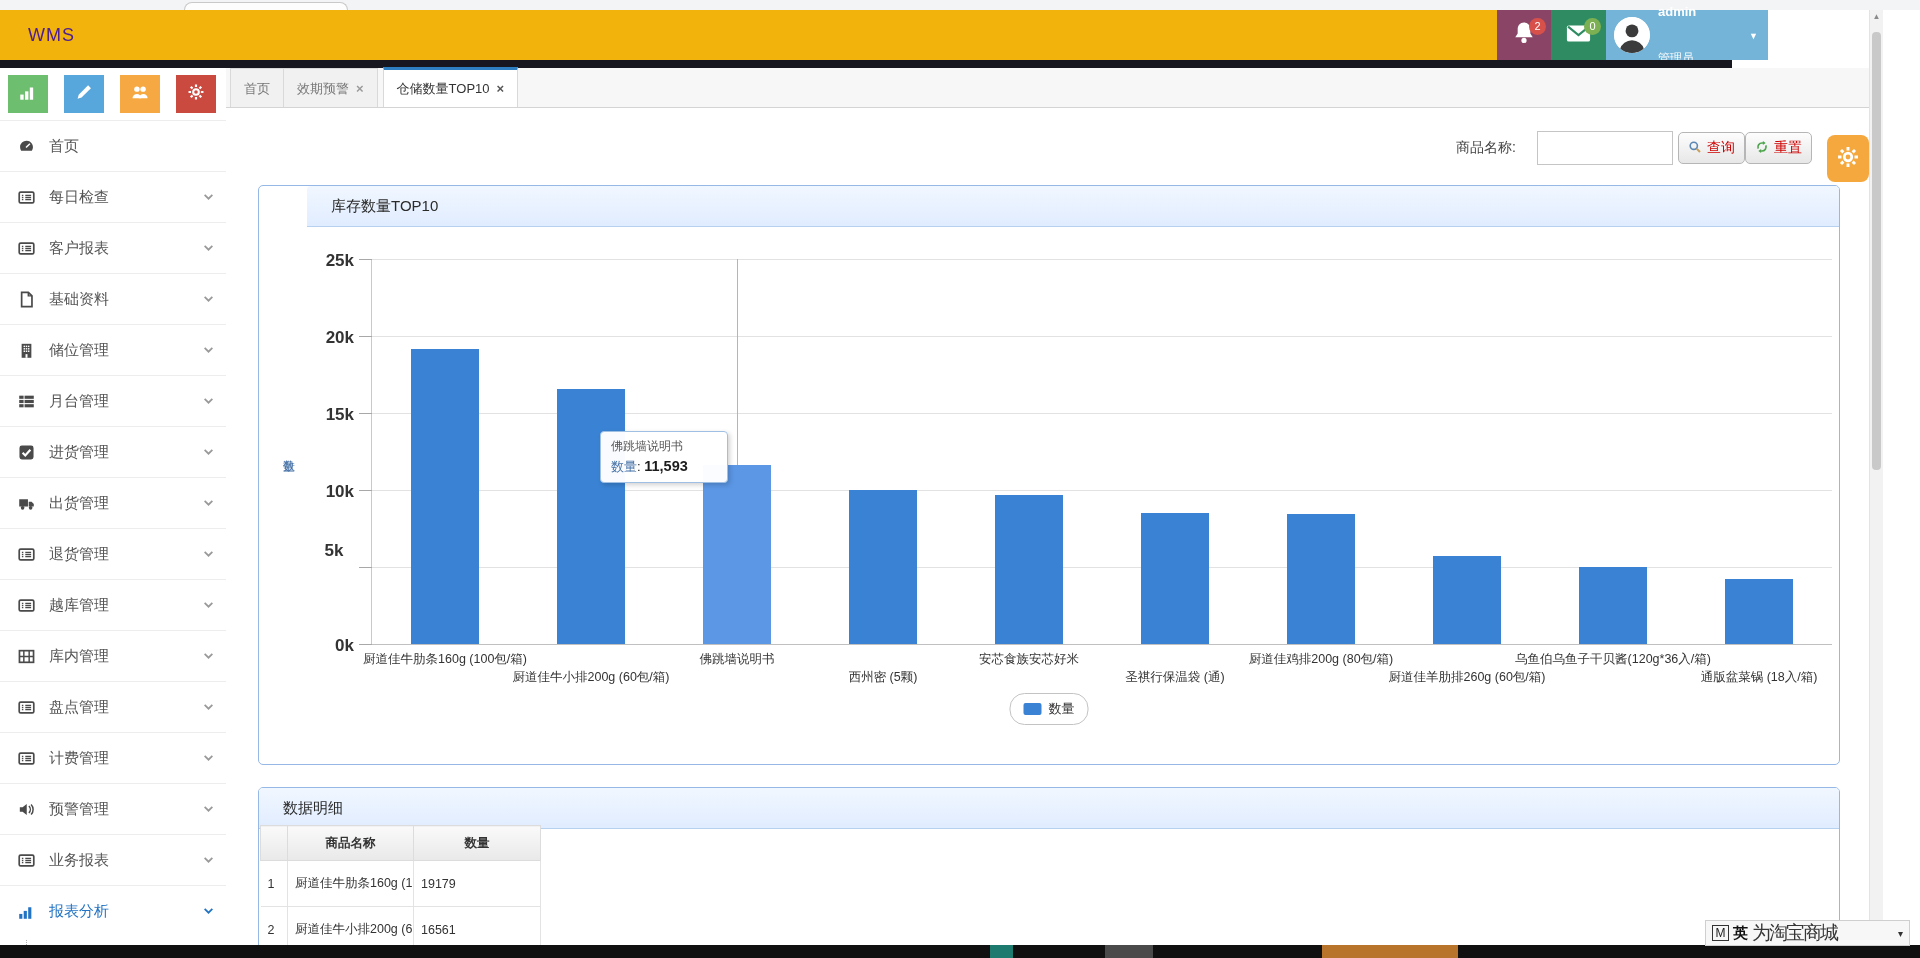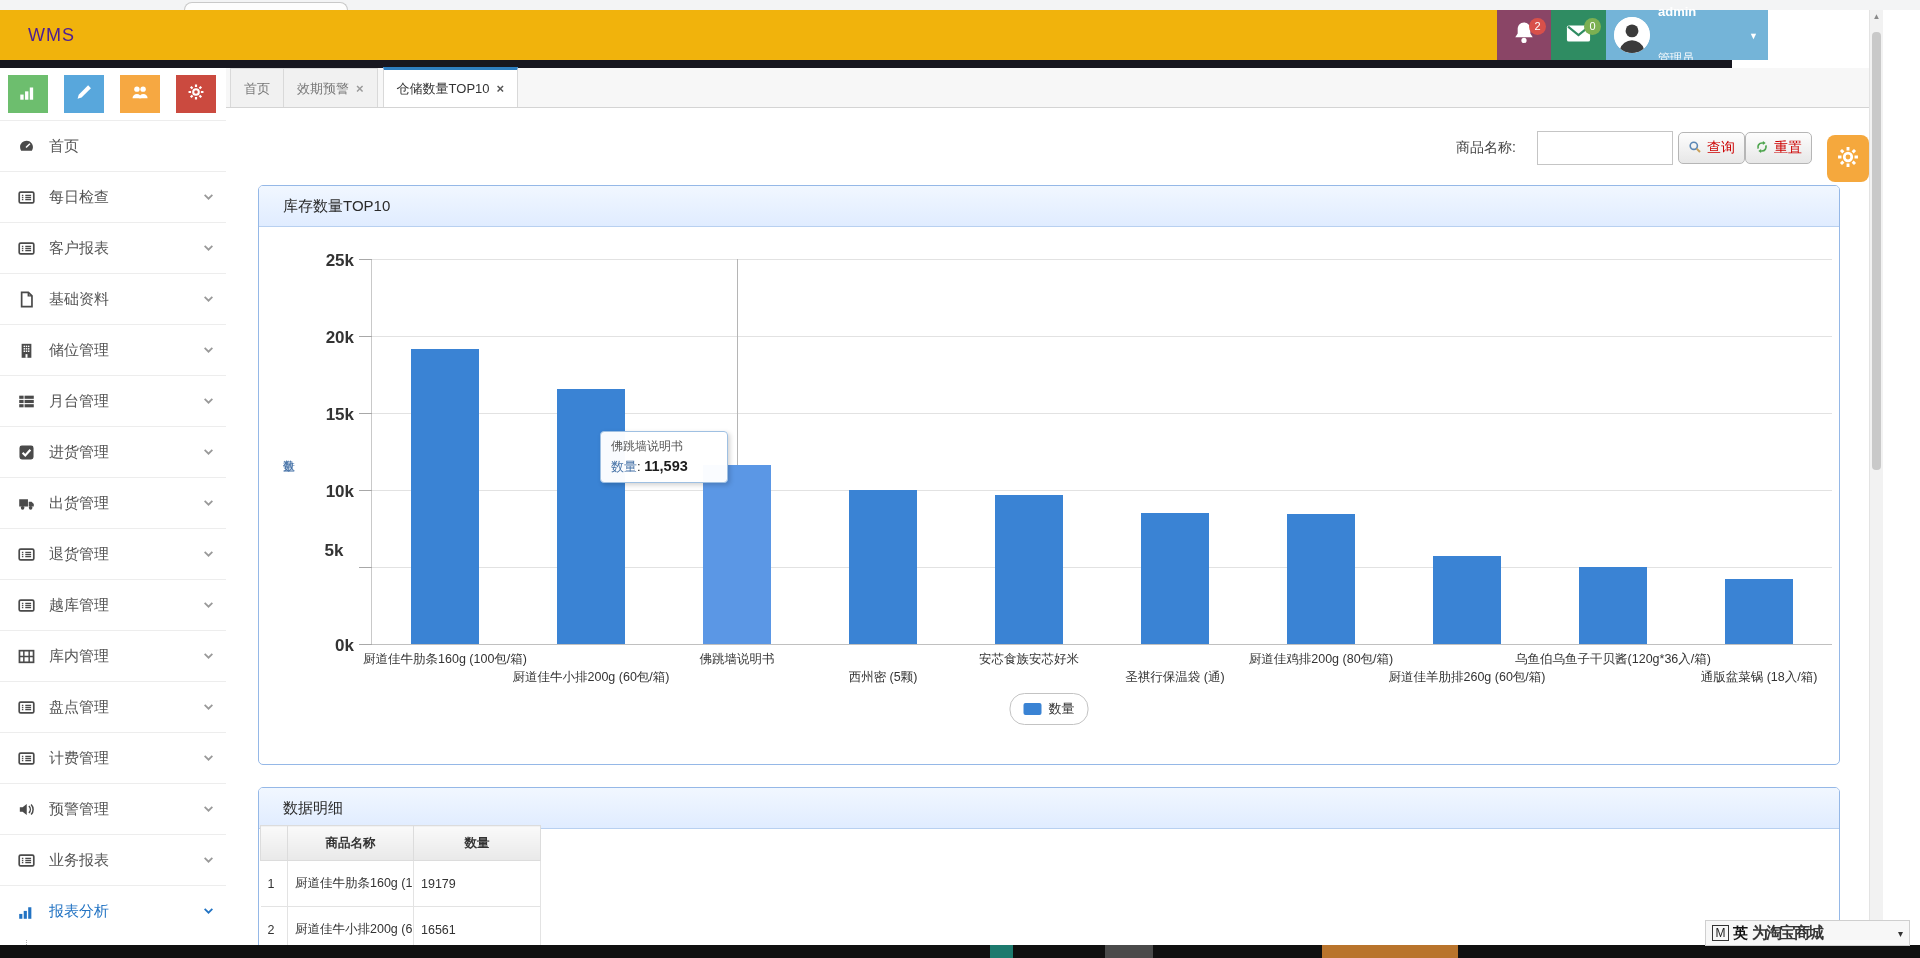--- a/index.html
+++ b/index.html
@@ -57,21 +57,21 @@
   .search-label{left:1230px;top:71px;font-size:14px;color:#444;}
   .search-input{left:1311px;top:63px;width:122px;height:32px;border:1px solid #c5c5c5;font-size:13px;padding:0 6px;}
   .mini-btn{top:64px;height:32px;display:inline-flex;align-items:center;gap:5px;padding:0 9px;border:1px solid #b6b6b6;border-radius:5px;background:linear-gradient(#fdfdfd,#e7e7e7);font-size:14px;color:#c00;cursor:pointer;box-sizing:border-box;}
   .btn-query{left:1452px;}
   .btn-reset{left:1519px;}
   .gear-btn{left:1601px;top:67px;width:42px;height:47px;background:#f5a83d;border-radius:8px;display:flex;align-items:center;justify-content:center;color:#fff;cursor:pointer;}
 
   
   .panel{border:1px solid #95b8e7;border-radius:5px;background:#fff;box-sizing:border-box;}
   .panel-header{height:40px;line-height:40px;background:linear-gradient(#f1f7ff,#e0ecff);border-bottom:1px solid #b8d0f0;border-radius:4px 4px 0 0;padding-left:24px;font-size:15px;color:#2b2b2b;}
-  .chart-panel{left:32px;top:117px;width:1582px;height:580px;}
+  .chart-panel{left:32px;top:117px;width:1582px;height:580px;padding-left:48px;}
   .detail-panel{left:32px;top:719px;width:1582px;height:226px;}
 
   
   .plot{left:112px;top:73px;width:1460px;height:385px;border-left:1px solid #c9c9c9;border-bottom:1px solid #c0c0c0;}
   .gridline{position:absolute;left:0;width:1460px;height:0;border-top:1px solid #e2e2e2;}
   .tick{position:absolute;left:-13px;width:13px;height:0;border-top:1px solid #a8a8a8;}
   .ytick-label{position:absolute;left:-58px;width:40px;text-align:right;font-size:17px;color:#333;margin-top:-8px;font-weight:bold;}
   .ylabel{position:absolute;left:-92px;top:50%;transform:translateY(-50%);writing-mode:vertical-rl;font-size:12px;color:#4572a7;letter-spacing:2px;}
   .bar{position:absolute;bottom:0;width:68px;}
   .crosshair{position:absolute;top:0;width:1px;height:385px;background:#b5b5b5;}
@@ -97,21 +97,21 @@
   .scrollbar{left:1869px;top:10px;width:13px;height:935px;background:#f2f2f2;border-left:1px solid #e3e3e3;}
   .sb-arrow{position:absolute;left:0;top:2px;width:13px;text-align:center;font-size:8px;color:#8a8a8a;}
   .sb-thumb{position:absolute;left:2px;top:22px;width:9px;height:438px;background:#c9c9c9;border-radius:4px;}
 
   
   .taskbar{left:0;top:945px;width:1920px;height:13px;background:#101010;}
   .tb-seg{position:absolute;top:0;height:13px;}
   .ime-box{left:1705px;top:920px;width:205px;height:26px;background:#f7f7f7;border:1px solid #cfcfcf;display:flex;align-items:center;padding:0 6px;box-sizing:border-box;gap:4px;}
   .ime-letter{display:inline-block;border:1px solid #333;font-size:12px;line-height:14px;width:15px;text-align:center;color:#222;}
   .ime-lang{font-size:15px;font-weight:bold;color:#111;}
-  .ime-wm{font-size:16px;color:#222;letter-spacing:-2px;opacity:.9;font-weight:bold;}
+  .ime-wm{font-size:19px;color:#222;letter-spacing:-2px;opacity:.9;font-weight:normal;}
   .ime-caret{font-size:10px;color:#333;margin-left:auto;}
 </style>
 </head>
 <body>
 
 <div class="page">
 
   <div class="abs top-strip">
     <div class="abs ghost-tab"></div>
   </div>

